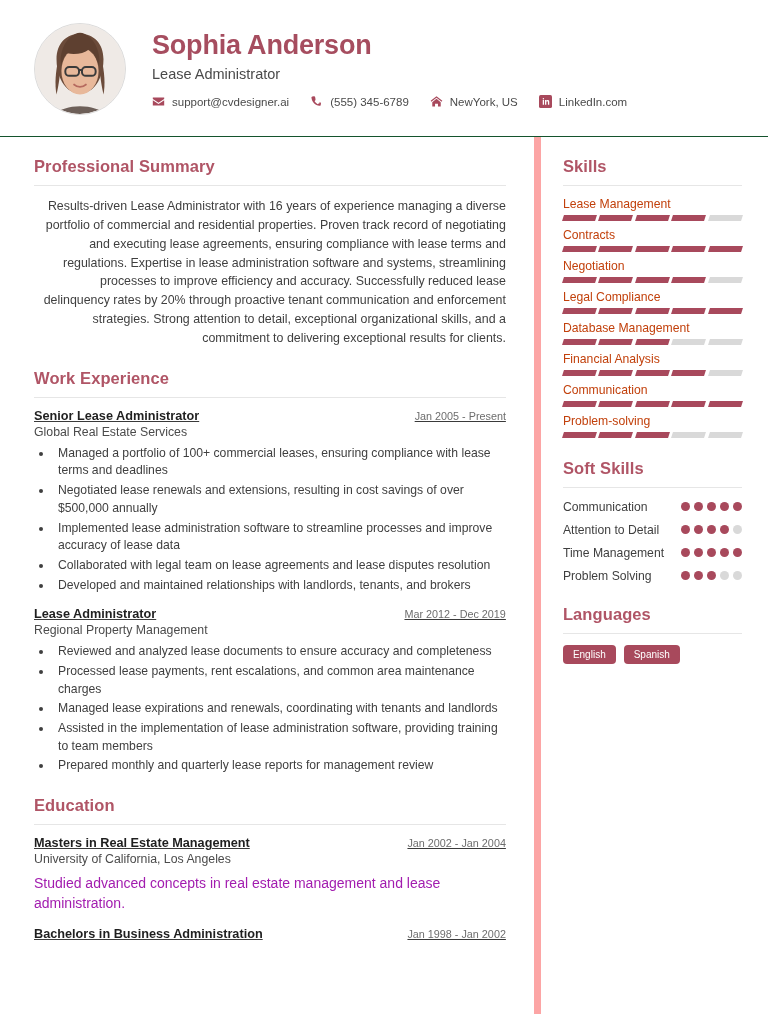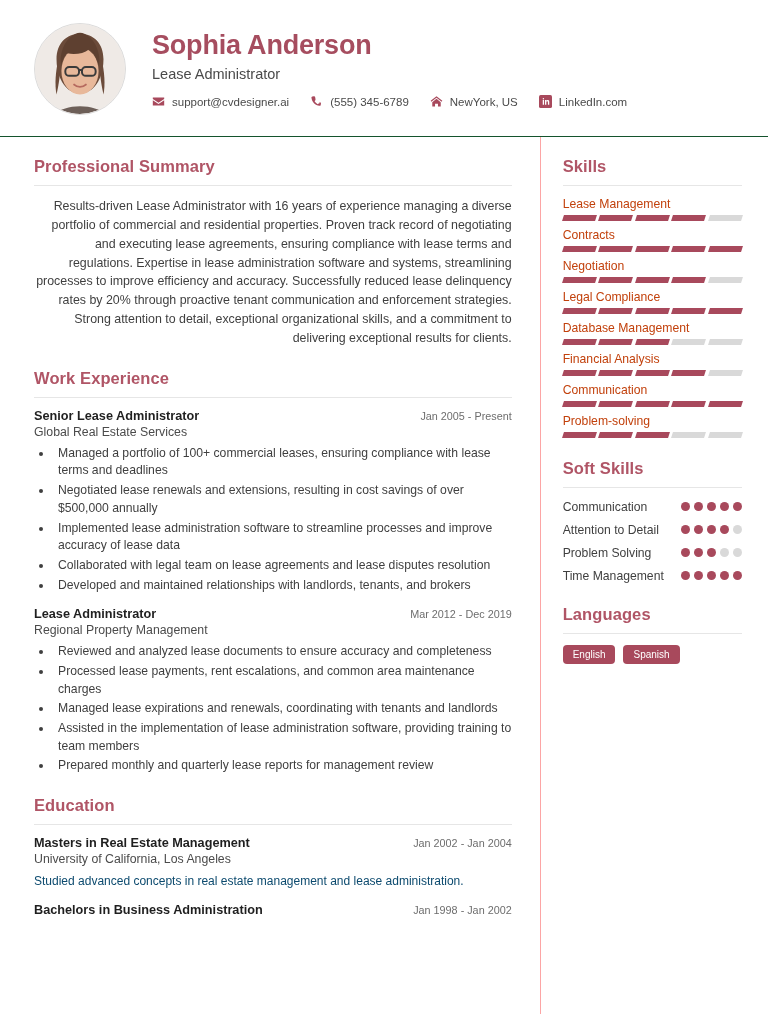--- a/index.html
+++ b/index.html
@@ -60,21 +60,21 @@
     color: #4a4a4a;
     white-space: nowrap;
   }
   .contact-item svg { display:block; }
 
   
   .body { display: flex; flex: 1; min-height: 0; }
   .main-col {
     width: 617px;
     padding: 20px 28px 0 34px;
-    border-right: 1px solid #fca5a5;
+    border-right: 7px solid #fca5a5;
   }
   .side-col {
     width: 256px;
     padding: 20px 26px 0 22px;
   }
 
   .sec-title {
     font-size: 16.5px;
     font-weight: bold;
     color: #b05566;
@@ -93,20 +93,21 @@
   }
 
   .sec-gap { margin-top: 21px; }
 
   .entry { margin-bottom: 2px; }
   .entry + .entry { margin-top: 13px; }
   .entry-head {
     display: flex;
     justify-content: space-between;
     align-items: baseline;
+    text-decoration: underline;
   }
   .entry-role {
     font-size: 12.7px;
     font-weight: bold;
     color: #1f1f1f;
   }
   .entry-date {
     font-size: 10.8px;
     color: #6d6d6d;
     white-space: nowrap;
@@ -119,23 +120,23 @@
   }
   .bullets { margin: 6px 0 0 0; padding-left: 19px; }
   .bullets li {
     font-size: 12.2px;
     line-height: 1.45;
     color: #3f3f3f;
     margin-bottom: 2px;
     padding-left: 5px;
   }
   .edu-desc {
-    font-size: 12px;
+    font-size: 14px;
     line-height: 1.45;
-    color: #0c4a6e;
+    color: #a21caf;
     margin-top: 7px;
   }
   .edu-entry + .edu-entry { margin-top: 13px; }
 
   
   .skill-row { margin-bottom: 3px; }
   .skill-name {
     font-size: 12.2px;
     color: #c2410c;
     margin-bottom: 4px;
@@ -431,37 +432,37 @@
               <div class="soft-name">Attention to Detail</div>
      <div class="dots">
                 <span class="dot on"></span>
                 <span class="dot on"></span>
                 <span class="dot on"></span>
                 <span class="dot on"></span>
                 <span class="dot"></span>
               </div>
             </div>
             <div class="soft-row">
+              <div class="soft-name">Time Management</div>
+     <div class="dots">
+                <span class="dot on"></span>
+                <span class="dot on"></span>
+                <span class="dot on"></span>
+                <span class="dot on"></span>
+                <span class="dot on"></span>
+              </div>
+            </div>
+            <div class="soft-row">
               <div class="soft-name">Problem Solving</div>
      <div class="dots">
                 <span class="dot on"></span>
                 <span class="dot on"></span>
                 <span class="dot on"></span>
                 <span class="dot"></span>
                 <span class="dot"></span>
-              </div>
-            </div>
-            <div class="soft-row">
-              <div class="soft-name">Time Management</div>
-     <div class="dots">
-                <span class="dot on"></span>
-                <span class="dot on"></span>
-                <span class="dot on"></span>
-                <span class="dot on"></span>
-                <span class="dot on"></span>
               </div>
             </div>
           </div>
       </div>
 
       <div class="sec-gap">
         <div class="sec-title">Languages</div>
         <div class="sec-rule"></div>
         <div class="lang-row" id="lang-list">
             <span class="lang-chip">English</span>

